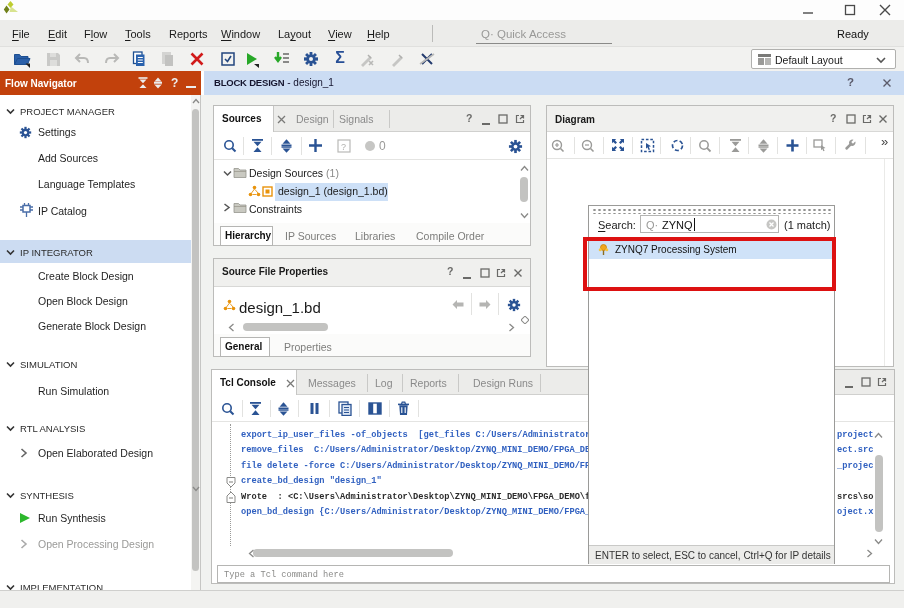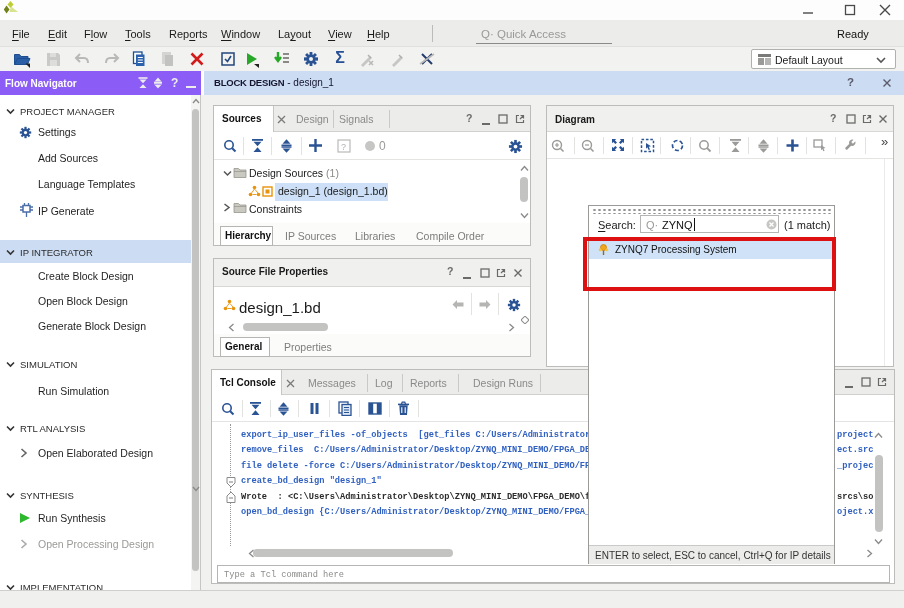--- a/index.html
+++ b/index.html
@@ -8,21 +8,21 @@
 .abs{position:absolute}
 u{text-decoration:underline;text-underline-offset:2px}
 
 #titlebar{position:absolute;left:0;top:0;width:904px;height:20px;background:#fdfdfd}
 #title-text{position:absolute;left:20px;top:4px;font-size:10px;color:#1c1c1c;white-space:nowrap}
 #menubar{position:absolute;left:0;top:20px;width:904px;height:26px;background:#ececea}
 .menu-item{position:absolute;top:8px;font-size:11px;color:#1a1a1a;white-space:nowrap}
 #toolbar{position:absolute;left:0;top:46px;width:904px;height:25px;background:#f2f2f0;border-top:1px solid #e0e0de}
 .tbi{position:absolute;top:3px;width:18px;height:18px;display:flex;align-items:center;justify-content:center}
 
-#fnav-header{position:absolute;left:0;top:71px;width:201px;height:24px;background:#8b5cf6;color:#fff}
+#fnav-header{position:absolute;left:0;top:71px;width:201px;height:24px;background:#c2410c;color:#fff}
 #bd-bar{position:absolute;left:204px;top:71px;width:700px;height:24px;background:#cbdcf3}
 
 #fnav{position:absolute;left:0;top:95px;width:201px;height:496px;background:#fff;border-right:1px solid #c6c6c4}
 .sect{position:absolute;left:0;width:190px;height:22px;font-size:9.5px;font-weight:normal;color:#2b2b2b;white-space:nowrap}
 .sect .txt{position:absolute;left:20px;top:5px}
 .item{position:absolute;left:38px;font-size:10.5px;color:#1f1f1f;white-space:nowrap}
 .chev{position:absolute;left:6px;top:6px}
 
 #workspace{position:absolute;left:201px;top:95px;width:703px;height:496px;background:#f1f2f0}
 .panel{position:absolute;background:#fff;border:1px solid #bcbcba}
@@ -229,21 +229,21 @@
         <rect x="6.6" y="1" width="2.8" height="14"></rect>
         <rect x="6.6" y="1" width="2.8" height="14" transform="rotate(45 8 8)"></rect>
         <rect x="6.6" y="1" width="2.8" height="14" transform="rotate(90 8 8)"></rect>
         <rect x="6.6" y="1" width="2.8" height="14" transform="rotate(135 8 8)"></rect>
         <circle cx="8" cy="8" r="4.6"></circle>
       </g>
       <circle cx="8" cy="8" r="2" fill="#fff"></circle>
     </svg>
   <div class="item" style="top:57px">Add Sources</div>
   <div class="item" style="top:83px">Language Templates</div>
-  <div class="item" style="top:110px">IP Generate</div>
+  <div class="item" style="top:110px">IP Catalog</div>
   <svg class="abs" style="left:20px;top:108px" width="13" height="14" viewBox="0 0 13 14">
       <rect x="3" y="2.5" width="7" height="6.5" fill="none" stroke="#4a6ea8" stroke-width="1.5"></rect>
       <path d="M6.5 9 V14 M4.5 0 v2.5 M8.5 0 v2.5 M0 4 h3 M0 7 h3 M10 4 h3 M10 7 h3" stroke="#4a6ea8" stroke-width="1.3"></path>
     </svg>
   <div class="abs" style="left:0;top:145px;width:191px;height:23px;background:#ccdcf2"></div>
   <div class="sect" style="top:147px">
       <svg class="chev" width="9" height="9" viewBox="0 0 9 9">
         <path d="M1 2.5 L4.5 6 L8 2.5" fill="none" stroke="#333" stroke-width="1.6"></path>
       </svg>
       <span class="txt">IP INTEGRATOR</span>
@@ -547,21 +547,21 @@
           </g>
         </svg>
       <div class="vsep" style="left:318px;top:5px;height:17px"></div>
       <span class="abs" style="left:334px;top:2px;font-size:13px;color:#444">»</span>
     </div>
     <div class="abs" style="left:337px;top:53px;width:1px;height:207px;background:#eaeae8"></div>
   </div>
 
   <div class="panel" style="left:10px;top:274px;width:684px;height:215px">
     <div class="tabbar" style="height:25px">
-      <div class="tab-active" style="left:0;width:70px;height:25px">
+      <div class="tab-active" style="left:0;width:85px;height:25px">
           <span class="t" style="left:8px">Tcl Console</span>
         <svg class="abs" style="left:74px;top:9px" width="9" height="9" viewBox="0 0 9 9">
             <path d="M1 1 L8 8 M8 1 L1 8" stroke="#7a7a78" stroke-width="1.3"></path>
           </svg>
       </div>
       <span class="tab" style="left:96px">Messages</span>
         <div class="tsep" style="left:155px"></div>
       <span class="tab" style="left:163px">Log</span>
         <div class="tsep" style="left:190px"></div>
       <span class="tab" style="left:198px">Reports</span>

